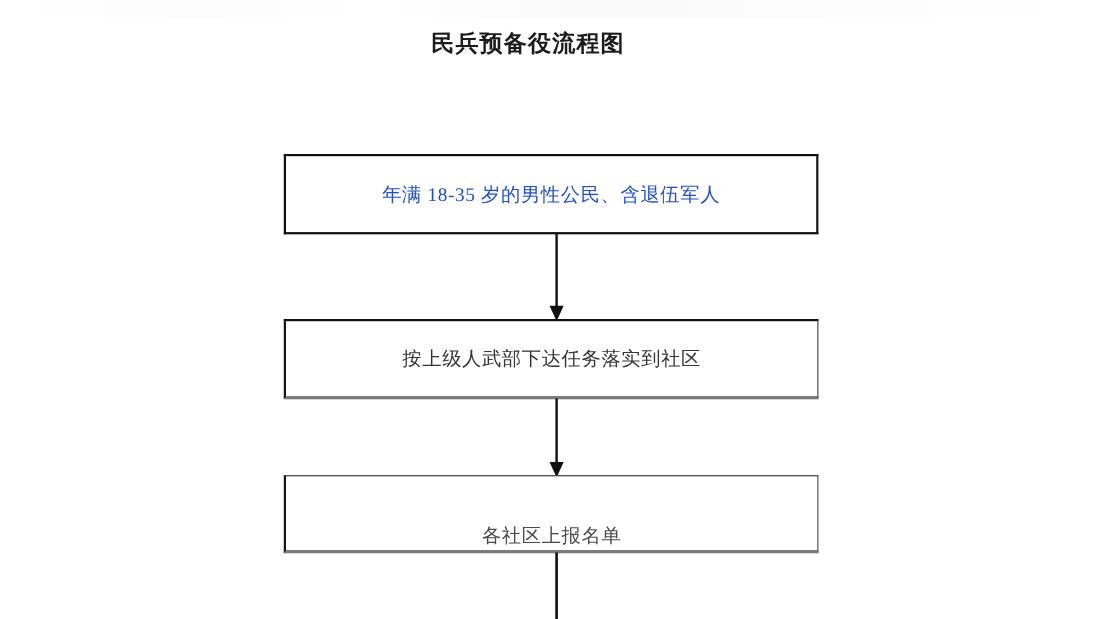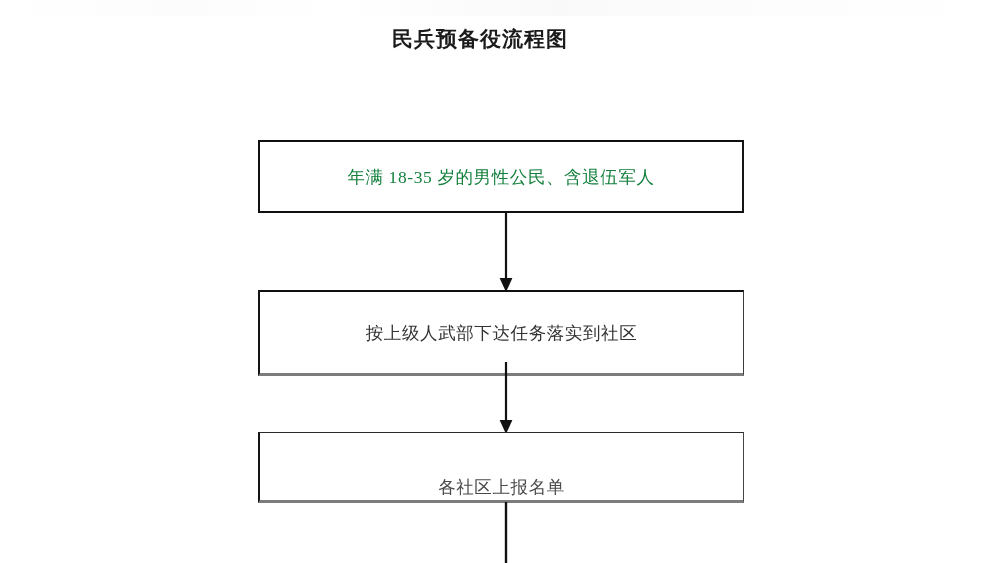--- a/index.html
+++ b/index.html
@@ -71,26 +71,26 @@
 
   
   #node-applicants {
     top: 140px;
     height: 73px;
     border-top: 2px solid #101010;
     border-left: 2px solid #101010;
     border-right: 2px solid #151515;
     border-bottom: 2px solid #101010;
   }
-  #node-applicants .flow-node-label { color: #15803d; }
+  #node-applicants .flow-node-label { color: #1d4ed8; }
 
   
   #node-assign-task {
     top: 290px;
-    height: 86px;
+    height: 73px;
     border-top: 2px solid #101010;
     border-left: 2px solid #141414;
     border-right: 1px solid #3c3c3c;
     border-bottom: 3px solid #7c7c7c;
   }
   #node-assign-task .flow-node-label { color: #333333; }
 
   
   #node-submit-roster {
     top: 432px;

